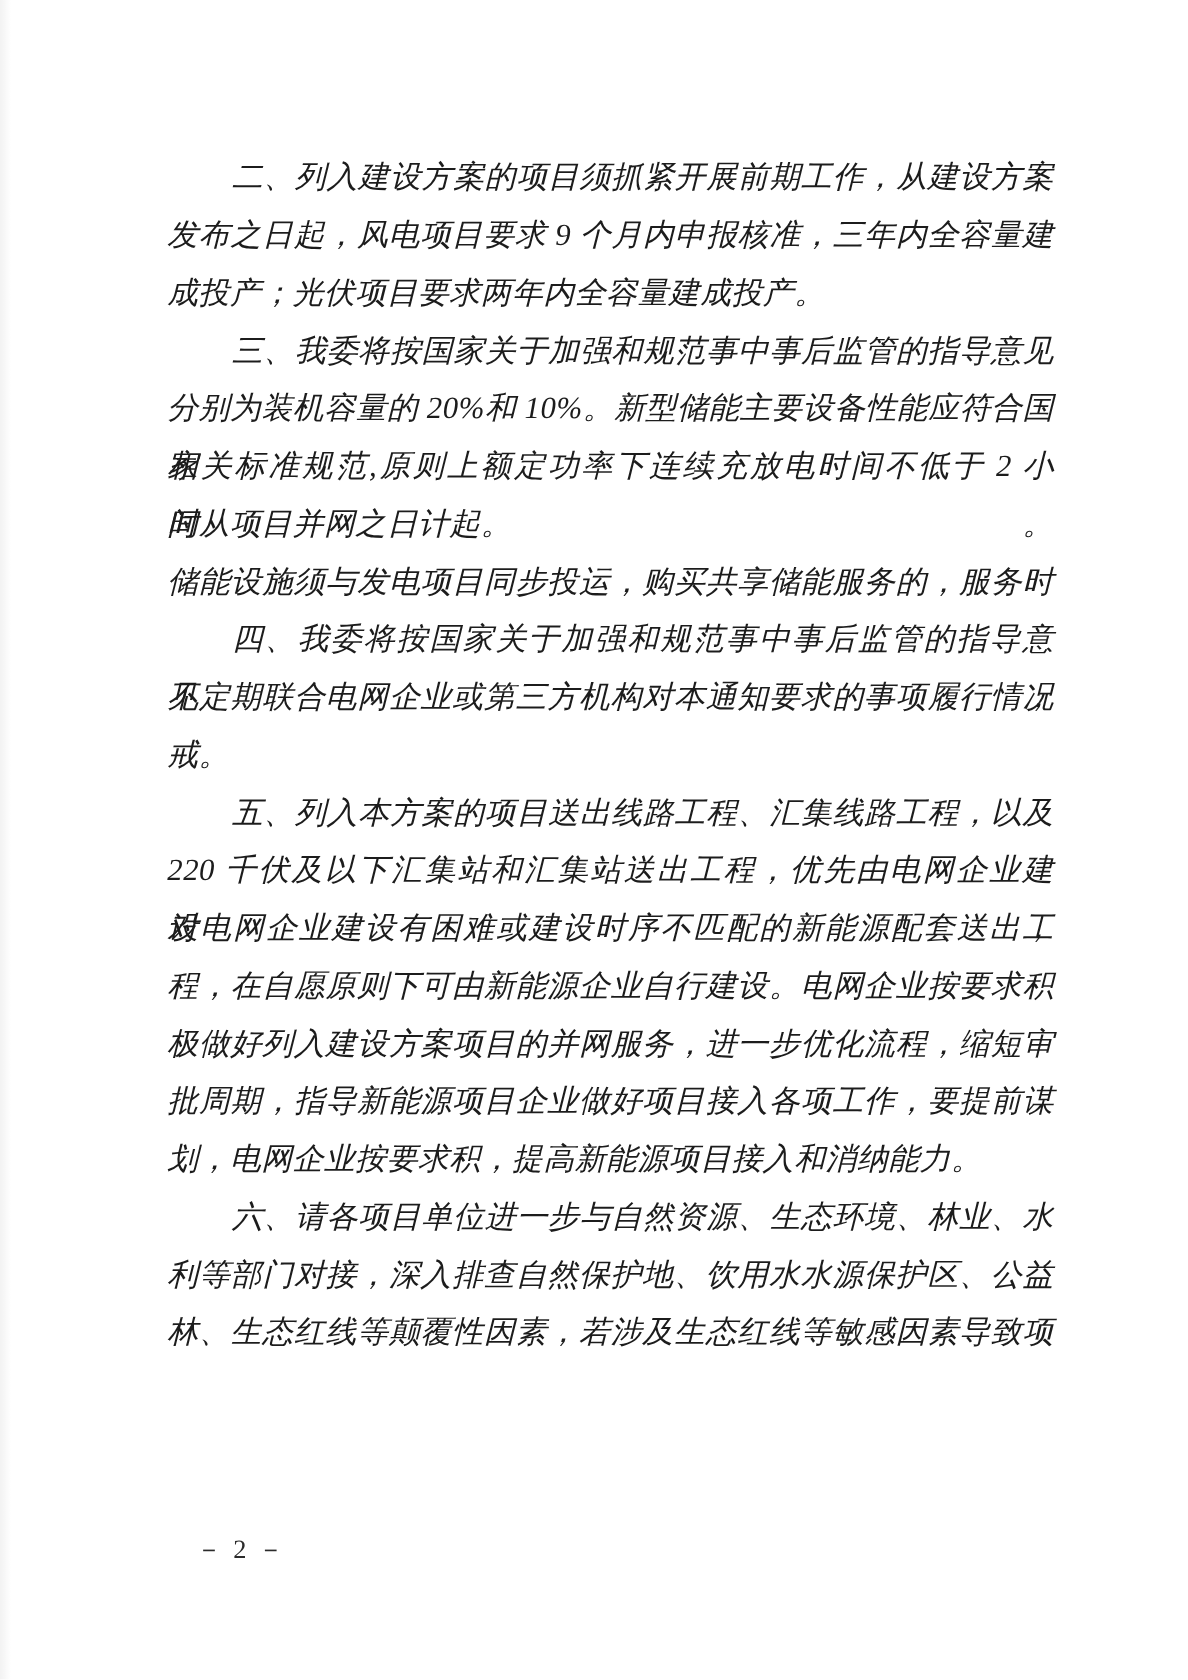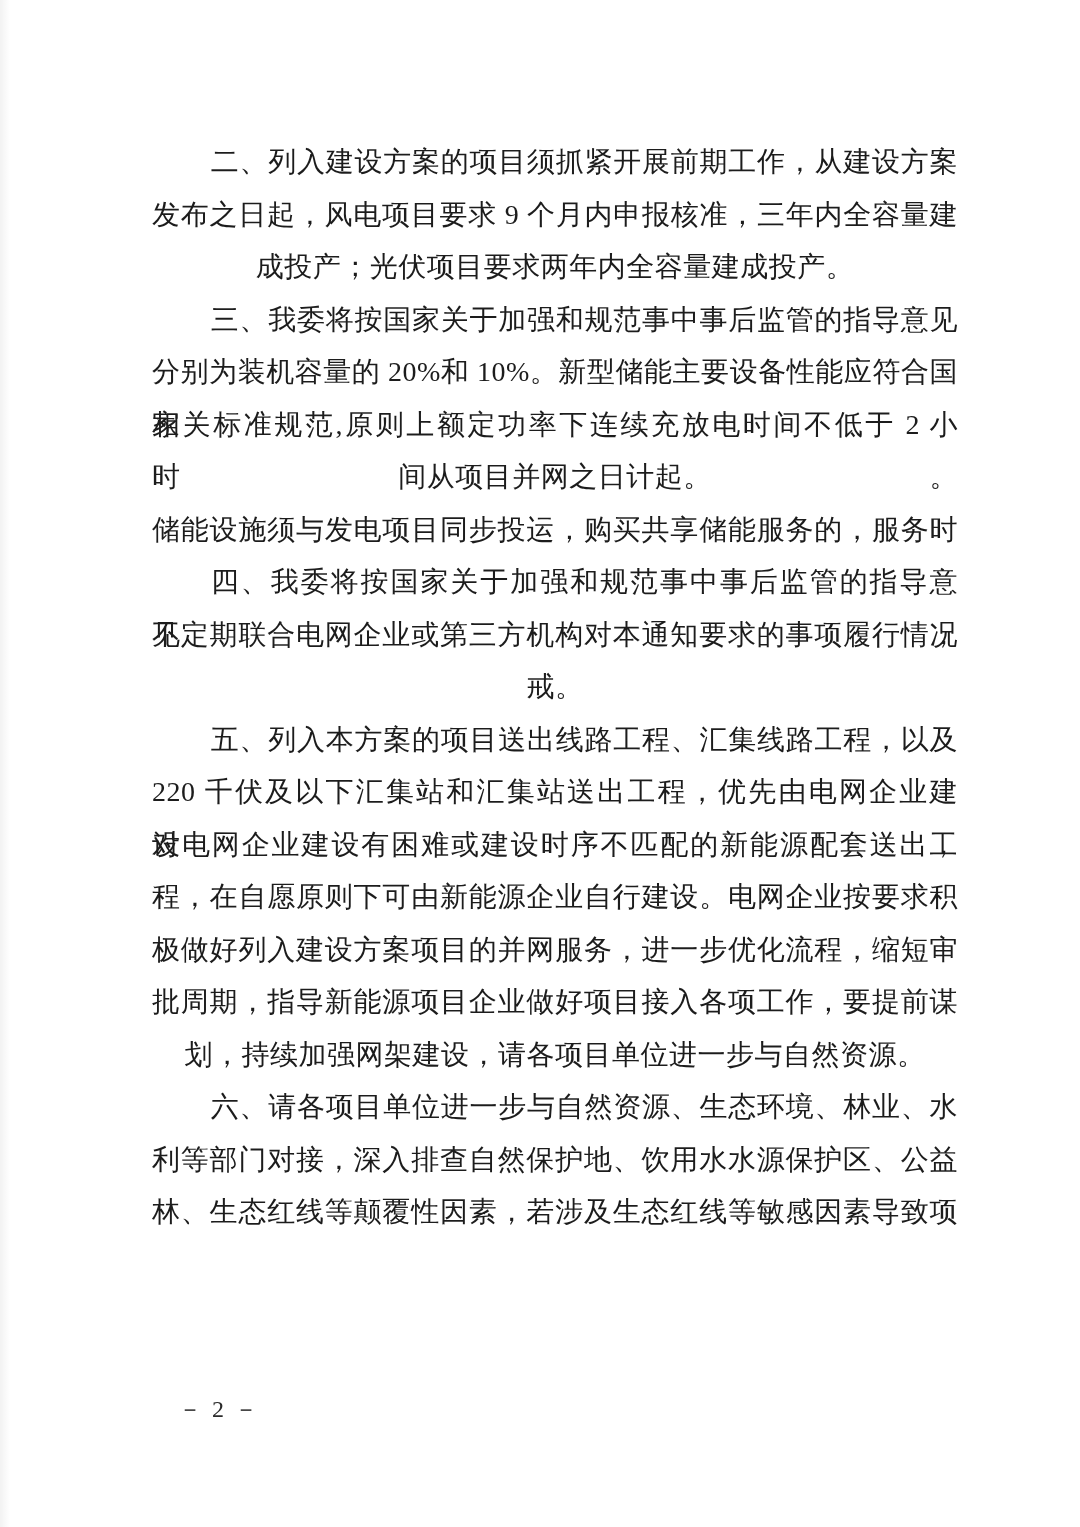--- a/index.html
+++ b/index.html
@@ -23,28 +23,29 @@
     left: 0; top: 0; bottom: 0;
     width: 10px;
     background: linear-gradient(to right, rgba(0,0,0,0.05), rgba(0,0,0,0));
     pointer-events: none;
   }
   .text-block {
     position: absolute;
     left: 152px;
     top: 136px;
     width: 806px;
+    font-style: italic;
   }
   .line {
     font-size: 28px;
     line-height: 52.5px;
     height: 52.5px;
     letter-spacing: 0.5px;
     white-space: nowrap;
-    text-align: center;
+    text-align: left;
     font-weight: 500;
   }
   .line.justify {
     white-space: normal;
     text-align: justify;
     text-align-last: justify;
     text-justify: inter-character;
   }
   .line.indent {
     text-indent: 2.1em;
@@ -74,19 +75,19 @@
       <div class="line justify">储能设施须与发电项目同步投运，购买共享储能服务的，服务时</div>
       <div class="line indent justify">四、我委将按国家关于加强和规范事中事后监管的指导意见，</div>
       <div class="line justify">不定期联合电网企业或第三方机构对本通知要求的事项履行情况</div>
       <div class="line">戒。</div>
       <div class="line indent justify">五、列入本方案的项目送出线路工程、汇集线路工程，以及</div>
       <div class="line justify">220 千伏及以下汇集站和汇集站送出工程，优先由电网企业建设，</div>
       <div class="line justify">对电网企业建设有困难或建设时序不匹配的新能源配套送出工</div>
       <div class="line justify">程，在自愿原则下可由新能源企业自行建设。电网企业按要求积</div>
       <div class="line justify">极做好列入建设方案项目的并网服务，进一步优化流程，缩短审</div>
       <div class="line justify">批周期，指导新能源项目企业做好项目接入各项工作，要提前谋</div>
-      <div class="line">划，持续加强网架建设，请各项目单位进一步与自然资源。</div>
+      <div class="line">划，电网企业按要求积，提高新能源项目接入和消纳能力。</div>
       <div class="line indent justify">六、请各项目单位进一步与自然资源、生态环境、林业、水</div>
       <div class="line justify">利等部门对接，深入排查自然保护地、饮用水水源保护区、公益</div>
       <div class="line justify">林、生态红线等颠覆性因素，若涉及生态红线等敏感因素导致项</div>
     </div>
   <div class="page-number">－ 2 －</div>
 </div>
 
 </body></html>

